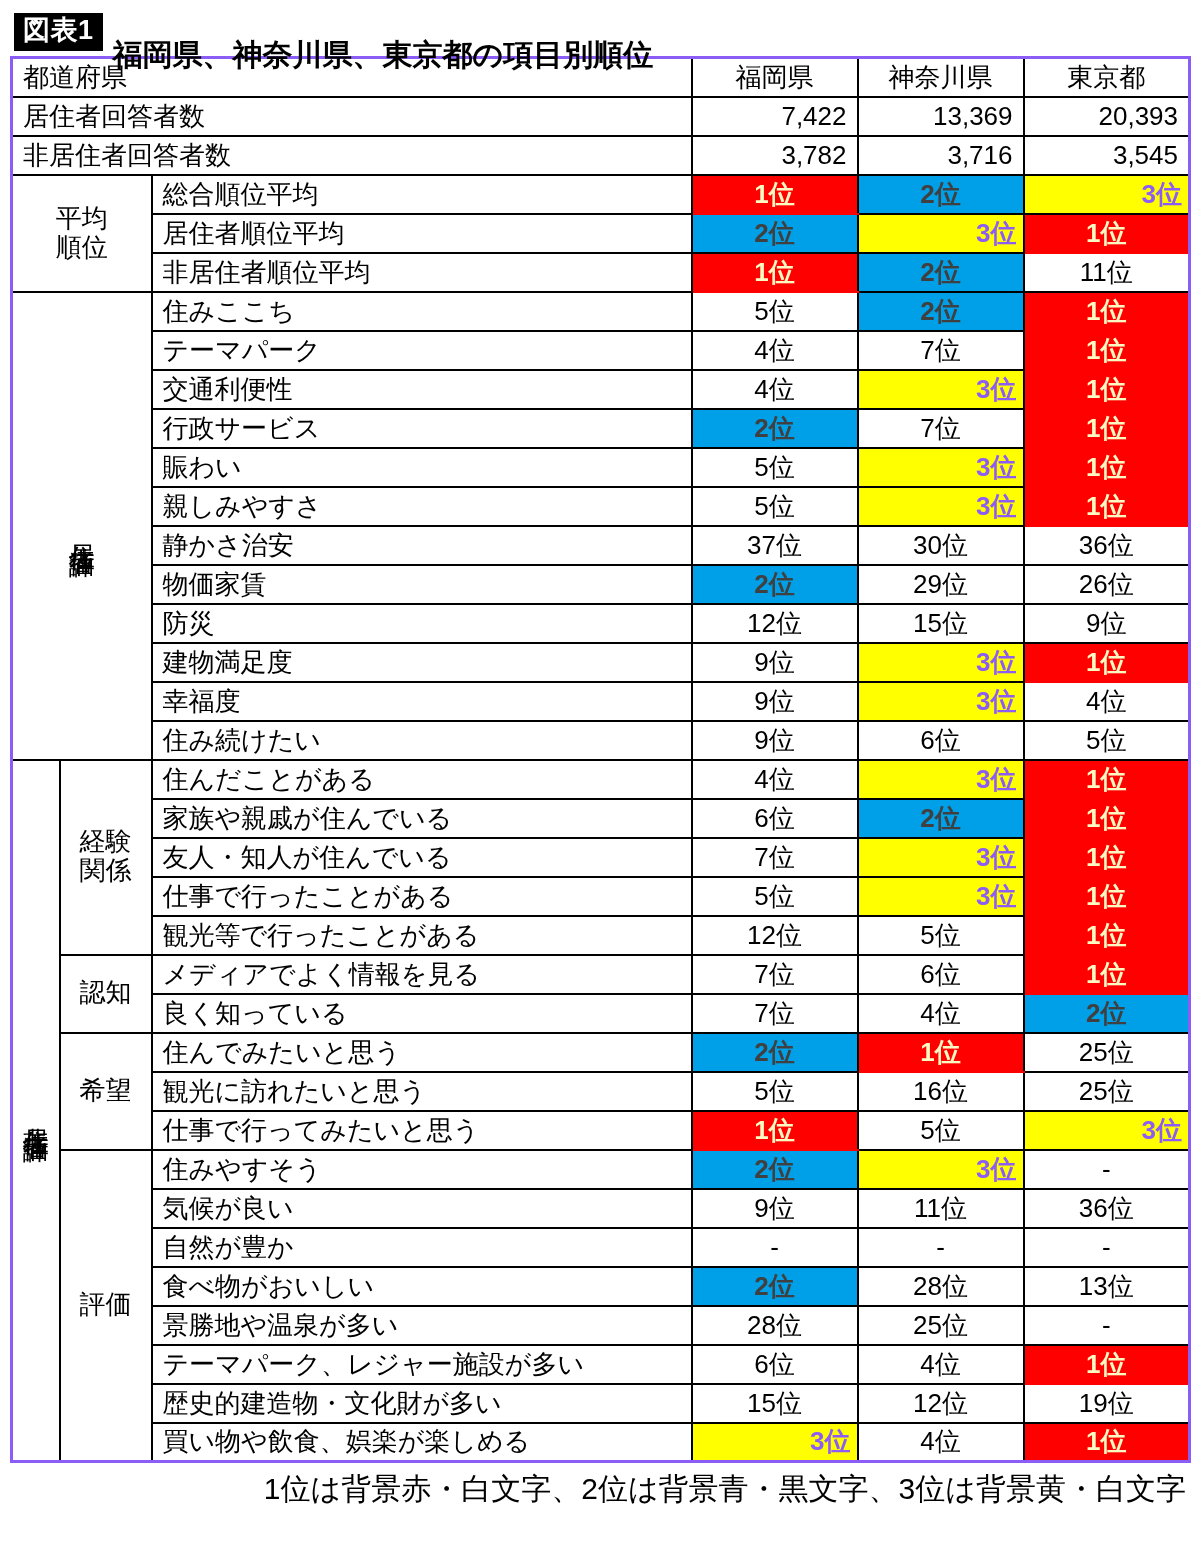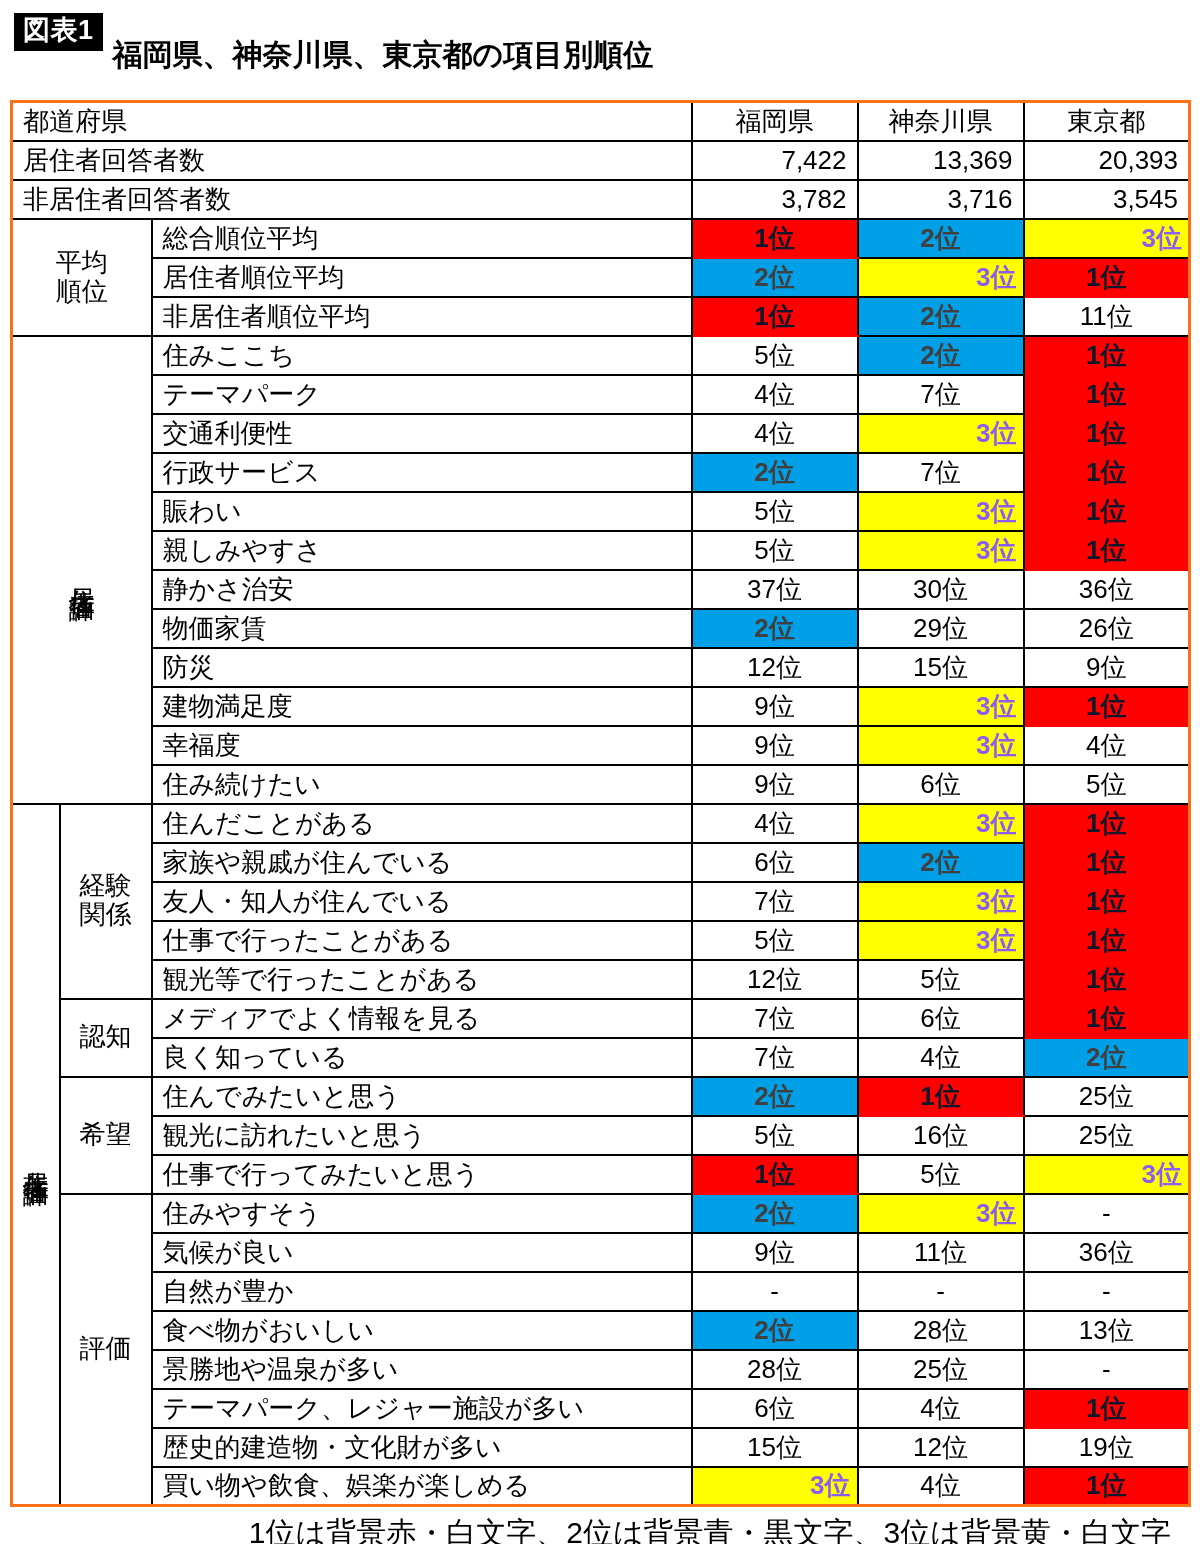--- a/index.html
+++ b/index.html
@@ -12,21 +12,21 @@
     height: 1544px;
     font-family: "Liberation Sans", "DejaVu Sans", sans-serif;
     color: #000000;
     -webkit-font-smoothing: antialiased;
   }
   .page {
     position: relative;
     width: 1200px;
     height: 1544px;
     box-sizing: border-box;
-    padding: 8px 17px 0 10px;
+    padding: 8px 2px 0 10px;
   }
   
   .title-row {
     display: flex;
     align-items: center;
     gap: 10px;
     height: 48px;
     padding-left: 4px;
   }
   .title-badge {
@@ -44,22 +44,21 @@
     font-weight: bold;
     letter-spacing: 0px;
     white-space: nowrap;
     margin-top: 46px;
   }
   
   table.rank {
     border-collapse: collapse;
     width: 1180px;
     table-layout: fixed;
-    border: 3px solid #f97316;
-    margin-top: 44px;
+    border: 3px solid #8b5cf6;
   }
   table.rank td {
     border: 2px solid #000000;
     font-size: 26px;
     padding: 0 6px;
     height: 39px;
     box-sizing: border-box;
     background: #ffffff;
     vertical-align: middle;
     overflow: hidden;
@@ -100,21 +99,21 @@
   
   .vert {
     writing-mode: vertical-rl;
     text-orientation: upright;
     display: inline-block;
     letter-spacing: 2px;
   }
   
   .r1 {
     background: #ff0000 !important;
-    color: #0f172a;
+    color: #fef9c3;
     font-weight: bold;
   }
   .r2 {
     background: #00a0e9 !important;
     color: #404040;
     font-weight: bold;
   }
   .r3 {
     background: #ffff00 !important;
     color: #8b5cf6;

